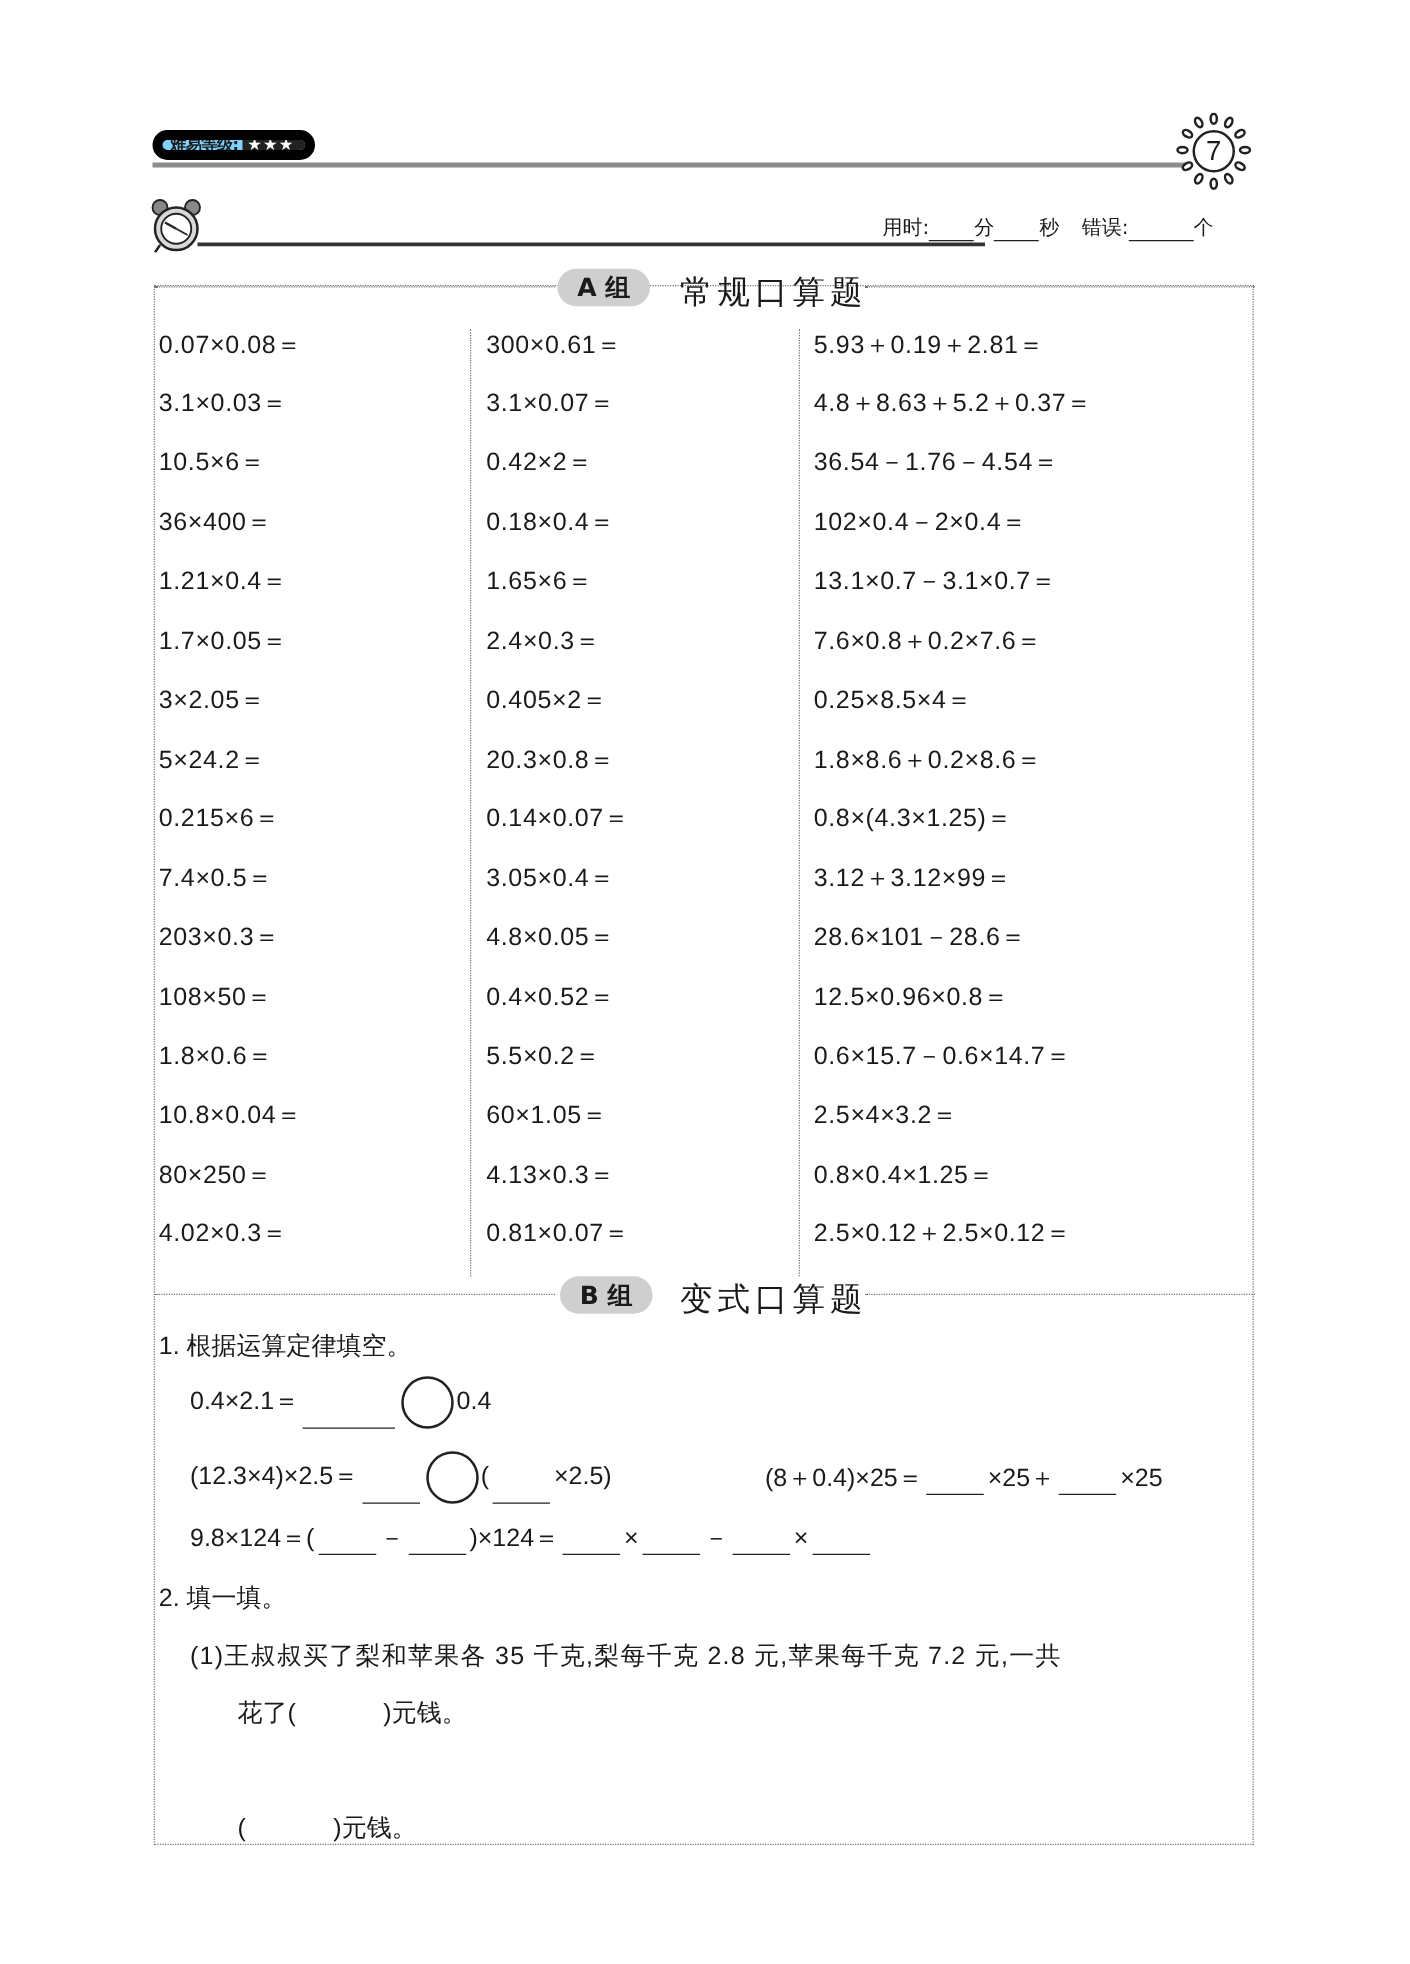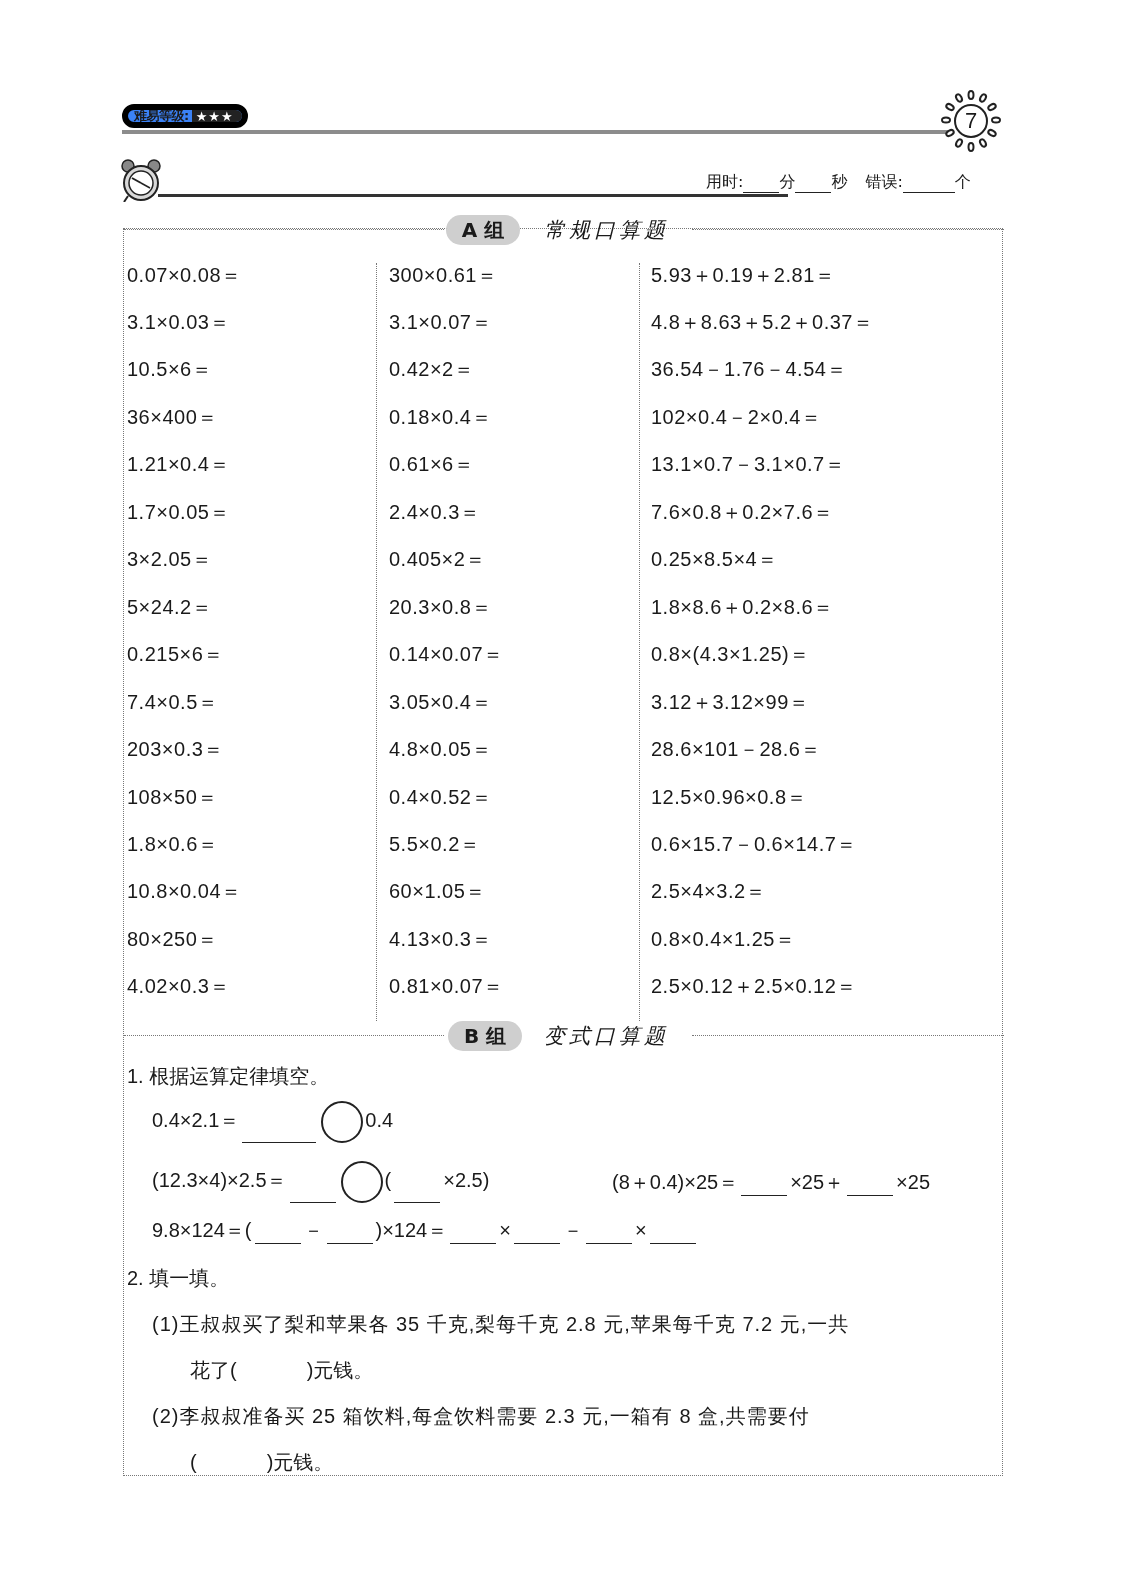--- a/index.html
+++ b/index.html
@@ -1,42 +1,42 @@
 <!DOCTYPE html>
 <html><head>
   <meta charset="utf-8">
   <style>
     * { box-sizing: border-box; margin: 0; padding: 0; }
     html, body { width: 1128px; height: 1571px; background: #ffffff; }
     body { position: relative; font-family: "DejaVu Sans", "Liberation Sans", sans-serif; color: #1a1a1a; overflow: hidden; }
 
     
     .running-header { position: absolute; left: 122px; top: 100px; width: 880px; height: 34px; }
-    .difficulty-badge { position: absolute; left: 0; top: 4px; height: 24px; border: 6px solid #000000; border-radius: 12px; background: #3b82f6; display: flex; align-items: center; overflow: hidden; }
+    .difficulty-badge { position: absolute; left: 0; top: 4px; height: 24px; border: 8px solid #000000; border-radius: 12px; background: #7dd3fc; display: flex; align-items: center; overflow: hidden; }
     .difficulty-label { font-size: 13px; font-weight: bold; padding: 0 3px 0 6px; letter-spacing: -0.5px; }
     .difficulty-stars { background: #222; color: #fff; font-size: 13px; padding: 0 8px 0 4px; height: 100%; display: flex; align-items: center; letter-spacing: 1px; }
     .header-rule { position: absolute; left: 0; top: 30px; width: 830px; height: 4px; background: #8c8c8c; }
     .unit-title { position: absolute; right: 82px; top: 4px; font-size: 18px; font-weight: bold; letter-spacing: 1px; }
     .page-sun { position: absolute; right: 0; top: -10px; width: 62px; height: 62px; }
     .page-number { position: absolute; left: 0; top: 0; width: 62px; height: 62px; display: flex; align-items: center; justify-content: center; font-size: 22px; font-family: "Liberation Sans", sans-serif; }
 
     
     .lesson-bar { position: absolute; left: 118px; top: 158px; width: 890px; height: 44px; }
     .clock-icon { position: absolute; left: 0; top: 0; width: 48px; height: 44px; }
     .lesson-title { position: absolute; left: 58px; top: 4px; font-size: 25px; font-weight: bold; letter-spacing: 2px; white-space: nowrap; }
     .lesson-title .gap { display: inline-block; width: 26px; }
     .lesson-underline { position: absolute; left: 40px; top: 36px; width: 630px; height: 3px; background: #333; }
     .timer { position: absolute; left: 588px; top: 14px; font-size: 16px; white-space: nowrap; display: flex; align-items: flex-end; }
     .blank { display: inline-block; border-bottom: 1.5px solid #222; height: 18px; vertical-align: bottom; }
 
     
     .frame { position: absolute; left: 123px; top: 228px; width: 880px; height: 1248px; border: 1.5px dotted #777; }
     .section-head { position: absolute; left: 0; width: 100%; height: 30px; }
     .section-head .pill { position: absolute; height: 30px; border-radius: 15px; background: #cfcfcf; display: flex; align-items: center; justify-content: center; font-size: 20px; font-weight: bold; padding: 0 12px; }
-    .section-head .section-title { position: absolute; font-size: 21px; letter-spacing: 4px; top: 1px; font-style: italic; }
+    .section-head .section-title { position: absolute; font-size: 26px; letter-spacing: 4px; top: 1px; }
     .section-dots { position: absolute; border-top: 1.5px dotted #777; height: 0; }
 
     
     .col-divider { position: absolute; border-left: 1.5px dotted #777; }
     .problem-col { position: absolute; top: 30px; }
     .problem { position: absolute; left: 0; font-size: 20px; font-family: "Liberation Sans", sans-serif; white-space: nowrap; letter-spacing: 0.5px; }
 
     
     .b-text { position: absolute; font-size: 20px; white-space: nowrap; font-family: "Liberation Sans", "DejaVu Sans", sans-serif; }
     .b-text .ul { display: inline-block; border-bottom: 1.5px solid #222; height: 22px; vertical-align: bottom; margin: 0 3px; }
@@ -127,21 +127,21 @@
     <div class="problem" style="top:619px">10.8×0.04＝</div>
     <div class="problem" style="top:667px">80×250＝</div>
     <div class="problem" style="top:714px">4.02×0.3＝</div>
   </div>
 
   <div class="problem-col" style="left:265px">
     <div class="problem" style="top:3px">300×0.61＝</div>
     <div class="problem" style="top:50px">3.1×0.07＝</div>
     <div class="problem" style="top:97px">0.42×2＝</div>
     <div class="problem" style="top:145px">0.18×0.4＝</div>
-    <div class="problem" style="top:192px">0.61×6＝</div>
+    <div class="problem" style="top:192px">1.65×6＝</div>
     <div class="problem" style="top:240px">2.4×0.3＝</div>
     <div class="problem" style="top:287px">0.405×2＝</div>
     <div class="problem" style="top:335px">20.3×0.8＝</div>
     <div class="problem" style="top:382px">0.14×0.07＝</div>
     <div class="problem" style="top:430px">3.05×0.4＝</div>
     <div class="problem" style="top:477px">4.8×0.05＝</div>
     <div class="problem" style="top:525px">0.4×0.52＝</div>
     <div class="problem" style="top:572px">5.5×0.2＝</div>
     <div class="problem" style="top:619px">60×1.05＝</div>
     <div class="problem" style="top:667px">4.13×0.3＝</div>
@@ -191,17 +191,16 @@
     <span>9.8×124＝(</span><span class="ul" style="width:46px"></span><span>－</span><span class="ul" style="width:46px"></span><span>)×124＝</span><span class="ul" style="width:46px"></span><span>×</span><span class="ul" style="width:46px"></span><span>－</span><span class="ul" style="width:46px"></span><span>×</span><span class="ul" style="width:46px"></span>
   </div>
 
   <div class="b-text" style="left:3px; top:1036px">2. 填一填。</div>
 
   <div class="b-text" style="left:28px; top:1082px; letter-spacing:1px">(1)王叔叔买了梨和苹果各 35 千克,梨每千克 2.8 元,苹果每千克 7.2 元,一共</div>
   <div class="b-text" style="left:66px; top:1128px">
     <span>花了(</span><span class="paren-blank"></span><span>)元钱。</span>
   </div>
 
-  <div class="b-text" style="left:28px; top:1174px; letter-spacing:1px">(2)李叔叔准备买 25 箱饮料,每盒饮料需要 2.3 元,一箱有 8 盒,共需要付</div>
   <div class="b-text" style="left:66px; top:1220px">
     <span>(</span><span class="paren-blank"></span><span>)元钱。</span>
   </div>
 </div>
 
 </body></html>

